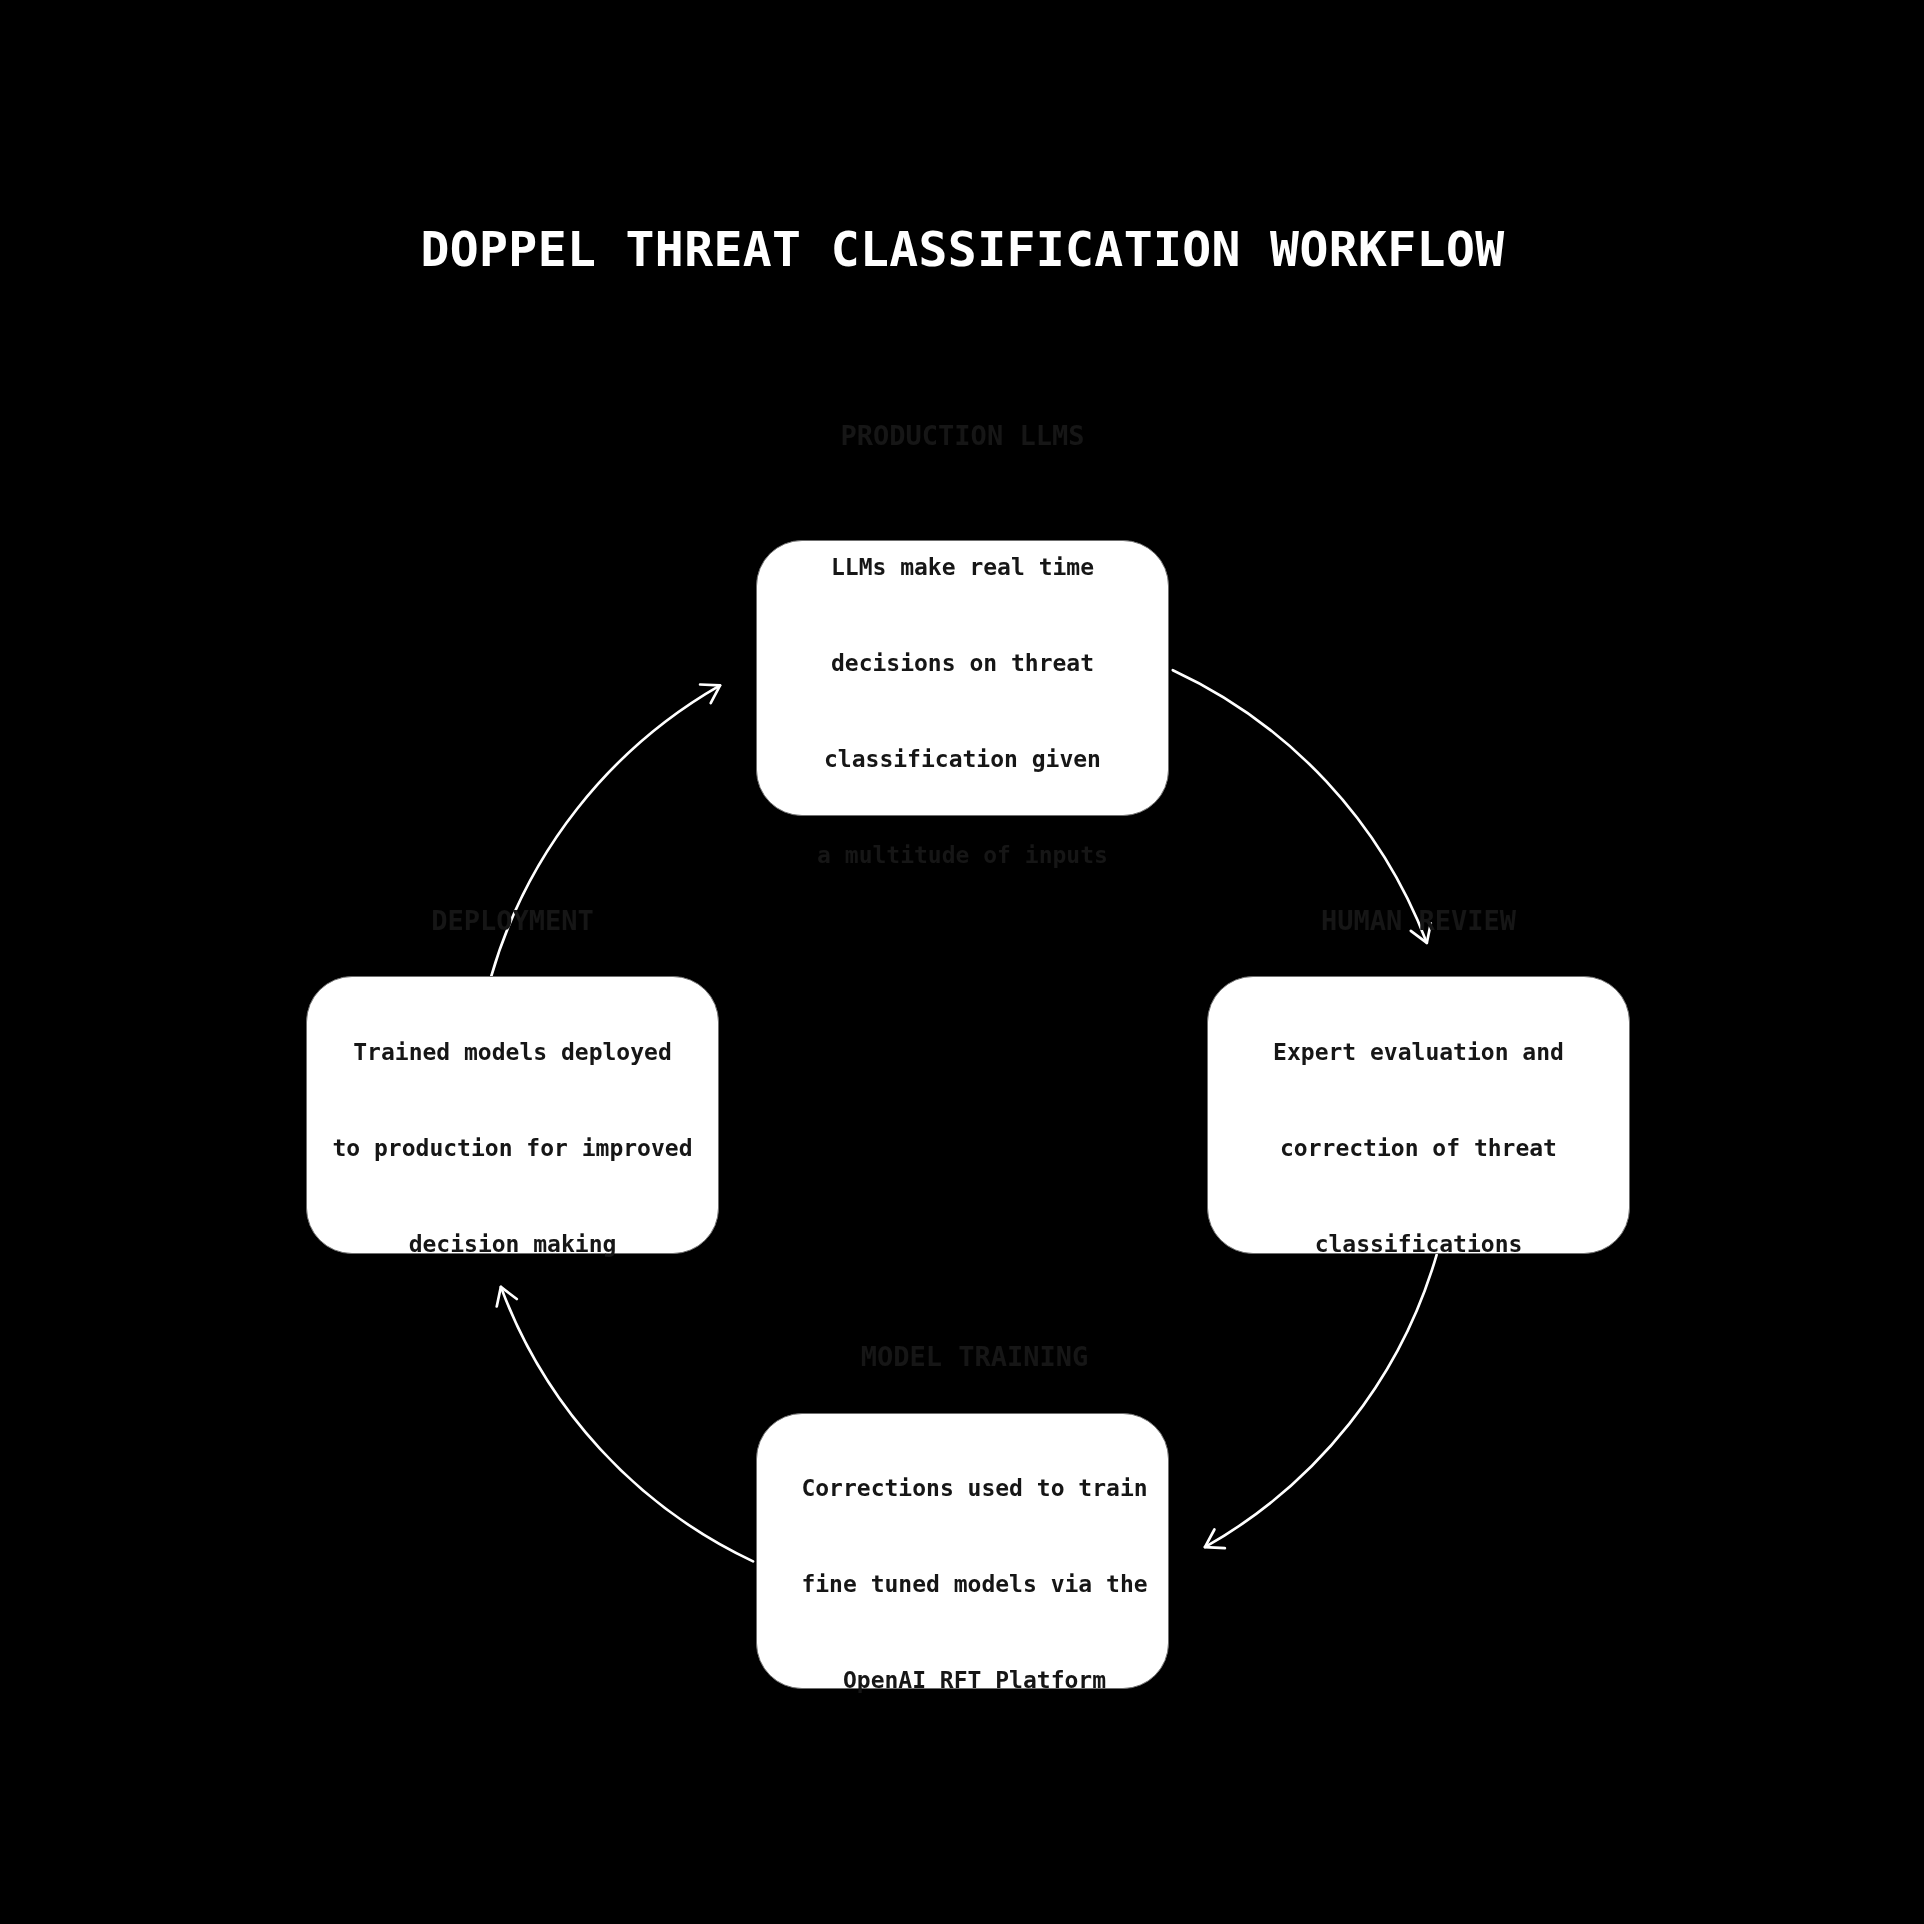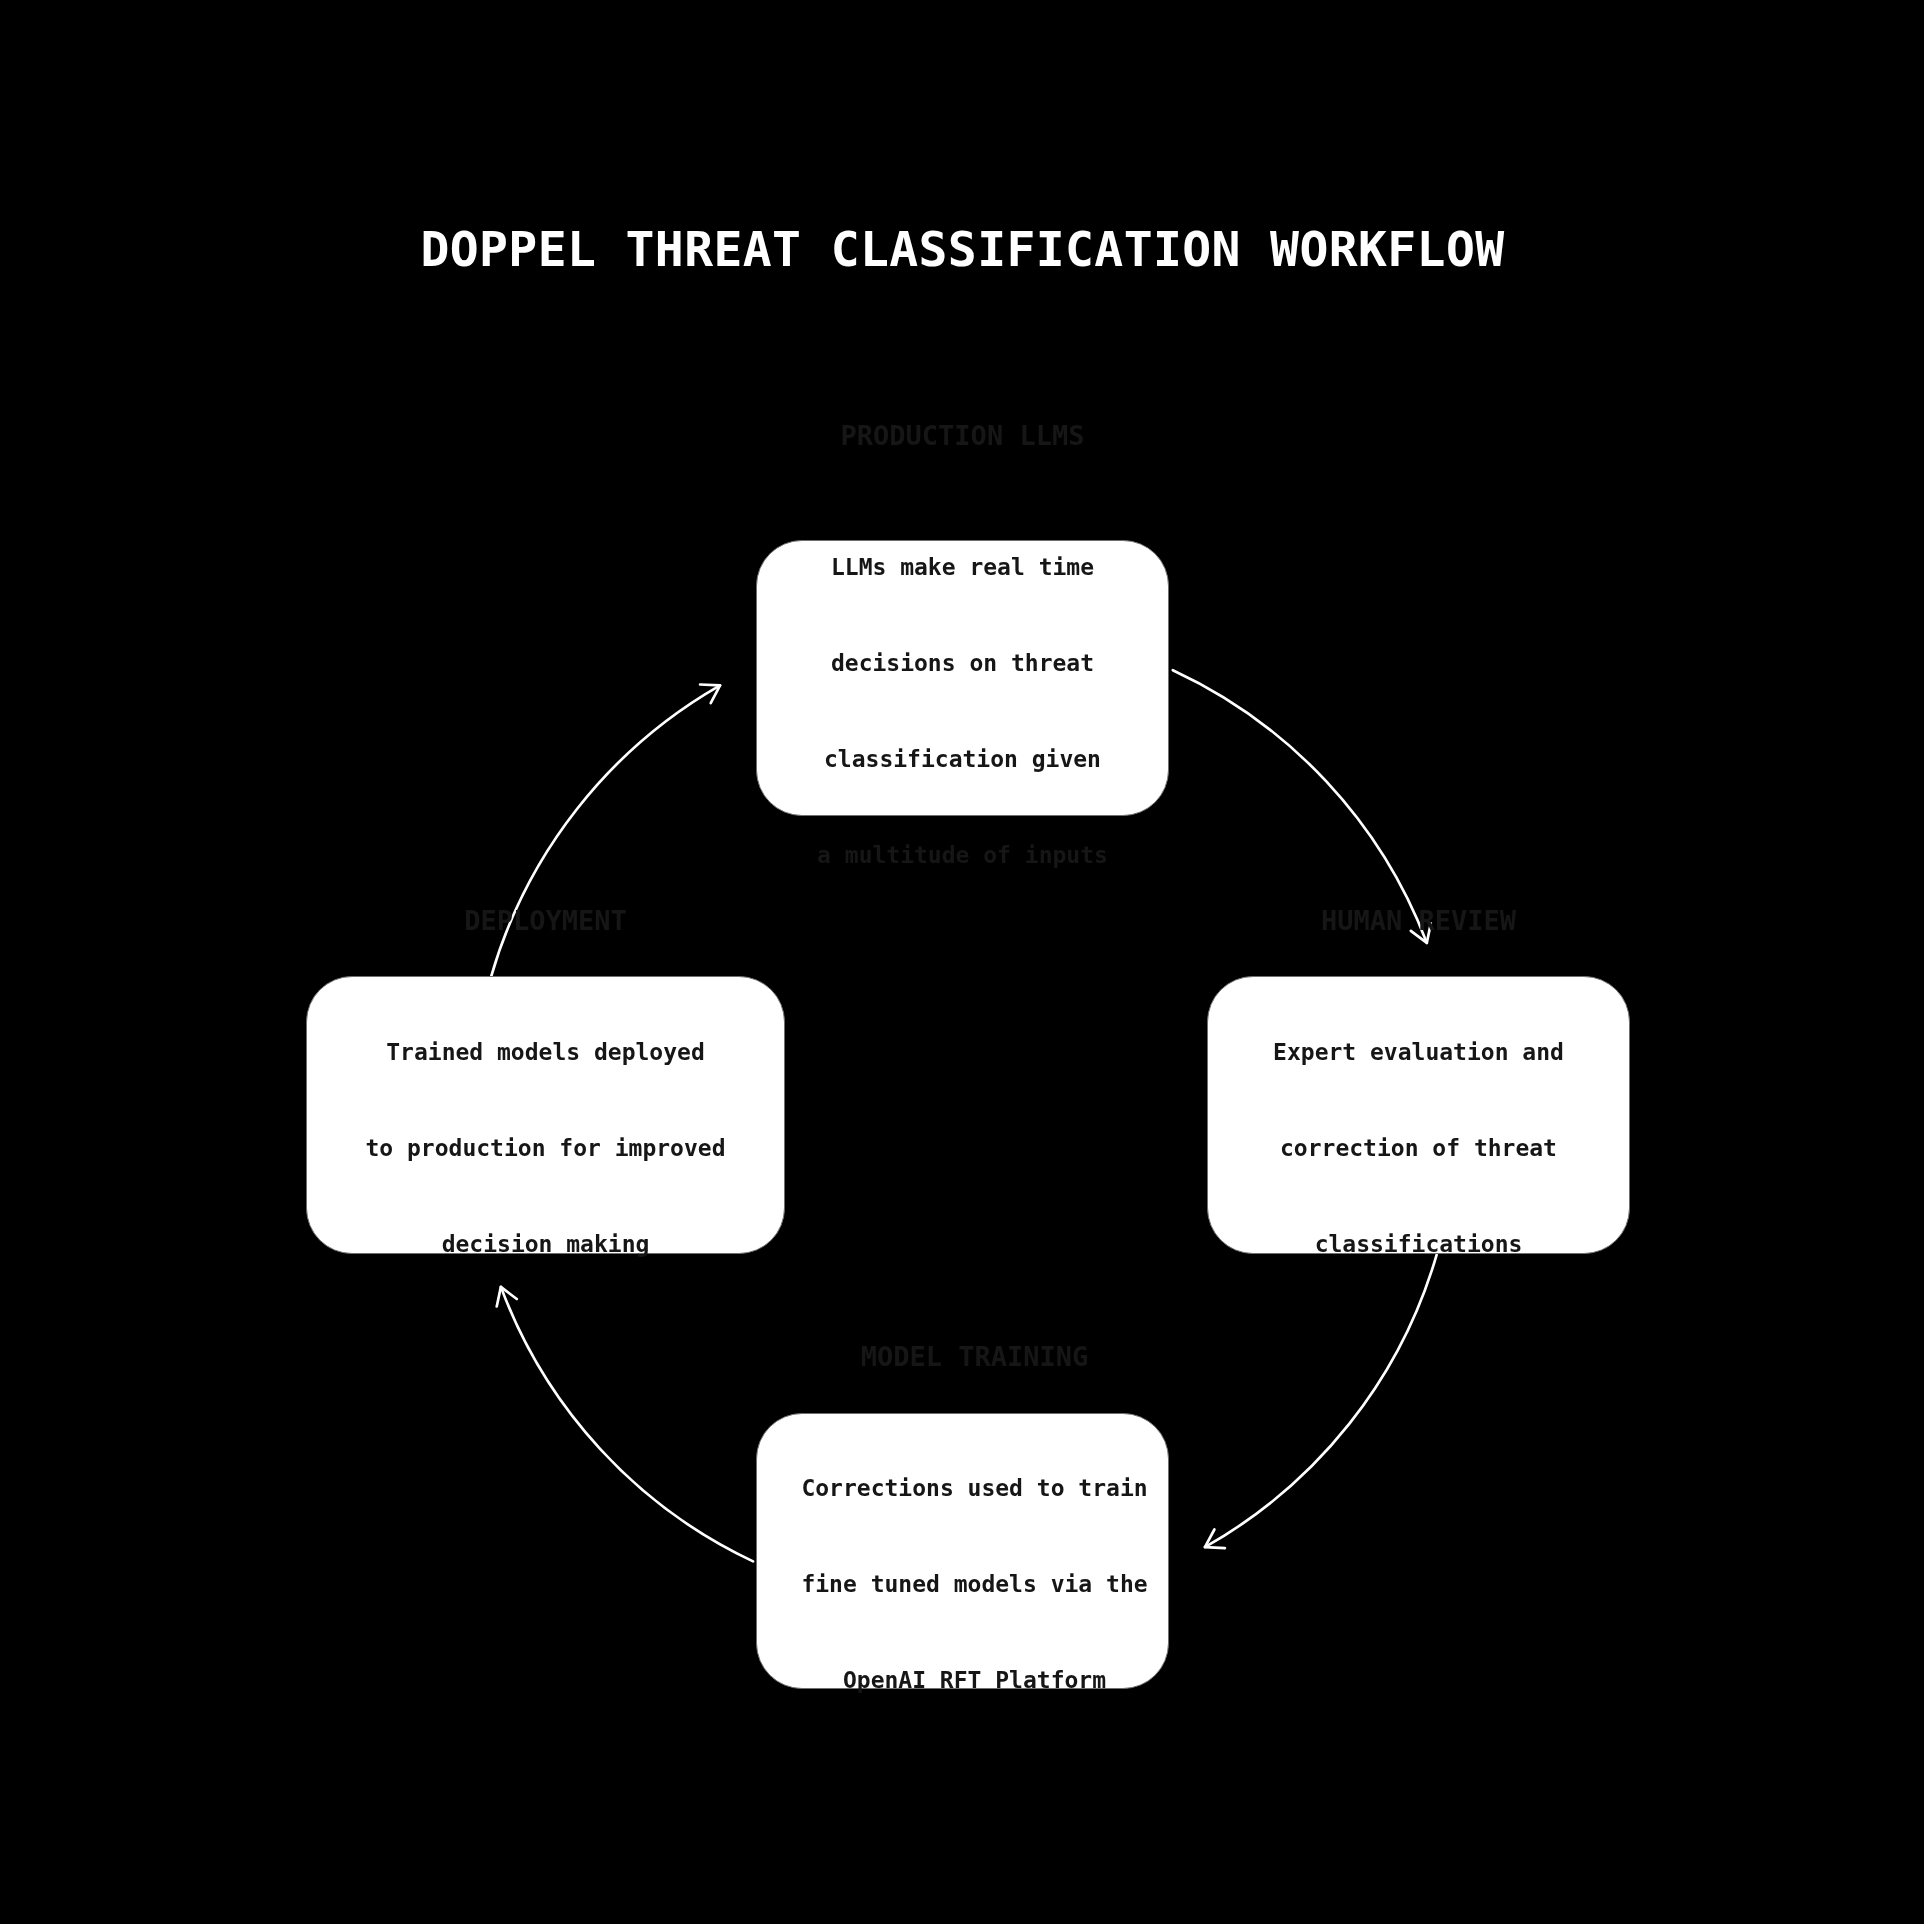--- a/index.html
+++ b/index.html
@@ -67,21 +67,21 @@
     white-space: pre;
   }
   .node-body {
     font-size: 23px;
     line-height: 32px;
     white-space: pre;
   }
   .node-top        { left: 756px;  top: 540px;  width: 413px; height: 276px; }
   .node-right      { left: 1207px; top: 976px; width: 423px; height: 278px; }
   .node-bottom     { left: 756px;  top: 1413px; width: 413px; height: 276px; padding-left: 24px; }
-  .node-left       { left: 306px;  top: 976px; width: 479px; height: 278px; }
+  .node-left       { left: 306px;  top: 976px; width: 413px; height: 278px; }
 </style>
 </head>
 <body>
 
 <div class="canvas">
 
   <div class="title">DOPPEL THREAT CLASSIFICATION WORKFLOW</div>
 
 
   <svg class="arrows" viewBox="0 0 2160 2160" xmlns="http://www.w3.org/2000/svg">

